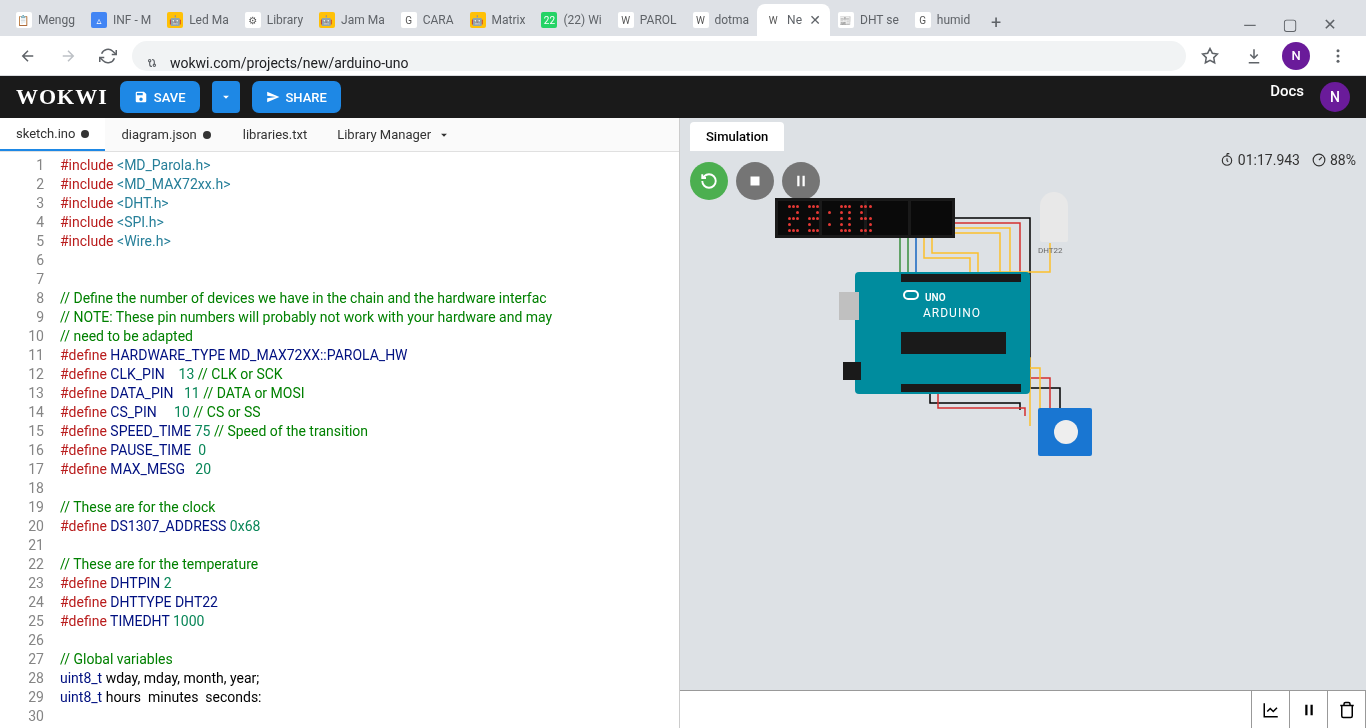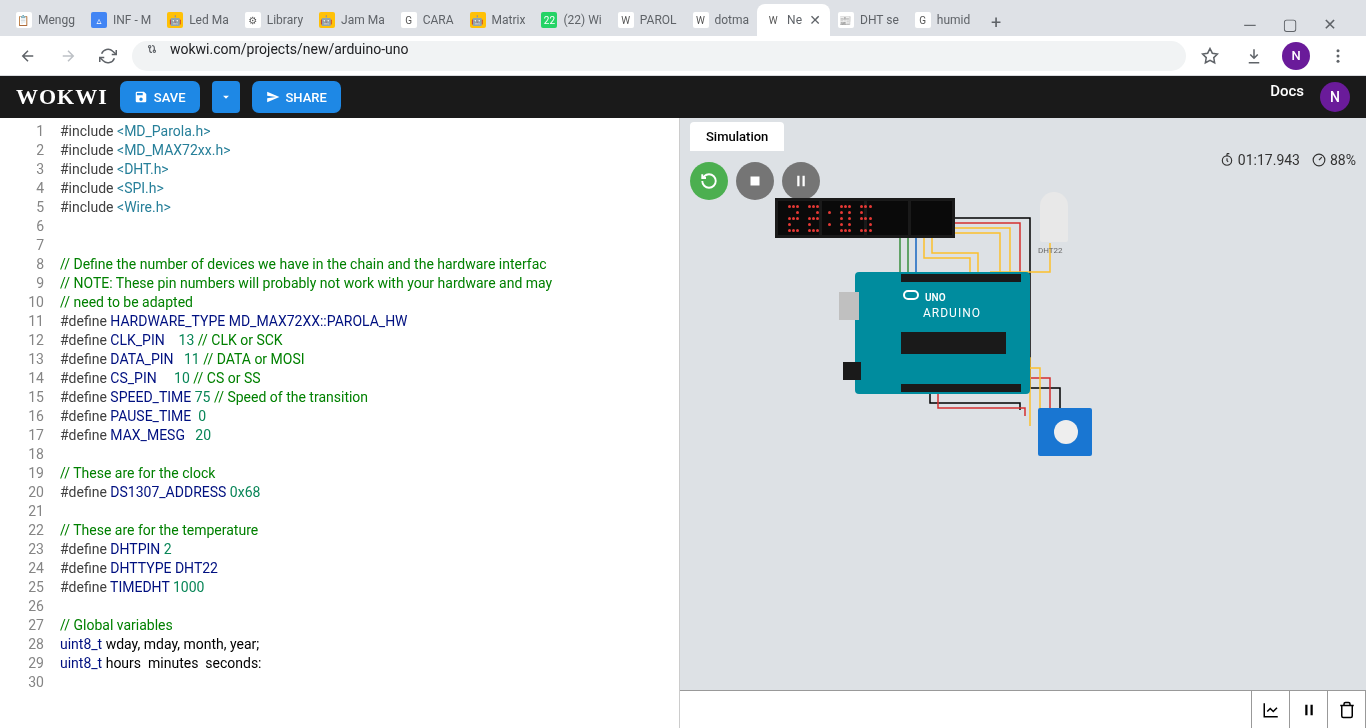--- a/index.html
+++ b/index.html
@@ -13,21 +13,21 @@
 .tab-favicon { width: 16px; height: 16px; border-radius: 2px; flex-shrink: 0; display: flex; align-items: center; justify-content: center; font-size: 10px; }
 .tab-title { white-space: nowrap; overflow: hidden; text-overflow: ellipsis; flex: 1; }
 .tab-close { width: 14px; height: 14px; display: flex; align-items: center; justify-content: center; font-size: 14px; flex-shrink: 0; }
 .new-tab-btn { width: 28px; height: 28px; display: flex; align-items: center; justify-content: center; font-size: 18px; color: #5f6368; cursor: pointer; margin-left: 4px; }
 .window-controls { margin-left: auto; display: flex; gap: 16px; padding: 0 16px; align-items: center; }
 .window-ctrl { width: 24px; height: 24px; display: flex; align-items: center; justify-content: center; color: #5f6368; cursor: pointer; }
 
 .toolbar { height: 40px; background: #fff; display: flex; align-items: center; padding: 0 12px; gap: 8px; border-bottom: 1px solid #dadce0; }
 .nav-btn { width: 32px; height: 32px; display: flex; align-items: center; justify-content: center; color: #5f6368; cursor: pointer; border-radius: 50%; }
 .nav-btn.disabled { color: #bdc1c6; }
-.omnibox { flex: 1; height: 30px; background: #f1f3f4; border-radius: 15px; display: flex; align-items: flex-start; padding: 0 12px; gap: 10px; font-size: 14px; color: #202124; }
+.omnibox { flex: 1; height: 30px; background: #f1f3f4; border-radius: 15px; display: flex; align-items: flex-end; padding: 0 12px; gap: 10px; font-size: 14px; color: #202124; }
 .omnibox-icon { width: 16px; height: 16px; display: flex; align-items: center; justify-content: center; color: #5f6368; }
 .toolbar-right { display: flex; align-items: center; gap: 12px; }
 .avatar { width: 28px; height: 28px; border-radius: 50%; background: #6a1b9a; color: #fff; display: flex; align-items: center; justify-content: center; font-size: 13px; font-weight: 500; }
 
 
 .wokwi-header { height: 42px; background: #1a1a1a; display: flex; align-items: center; padding: 0 16px; gap: 12px; }
 .wokwi-logo { color: #fff; font-size: 22px; font-weight: 600; letter-spacing: 1px; font-family: Georgia, serif; }
 .btn { height: 32px; display: flex; align-items: center; gap: 6px; padding: 0 14px; border-radius: 4px; font-size: 13px; font-weight: 500; cursor: pointer; }
 .btn-primary { background: #1e88e5; color: #fff; border-radius: 7px; }
 .btn-dropdown { background: #1e88e5; color: #fff; width: 28px; padding: 0; justify-content: center; }
@@ -41,21 +41,21 @@
 .editor-tab { padding: 0 16px; height: 100%; display: flex; align-items: center; gap: 6px; font-size: 13px; color: #333; cursor: pointer; }
 .editor-tab.active { background: #fff; border-bottom: 2px solid #1e88e5; }
 .dot { width: 8px; height: 8px; border-radius: 50%; background: #333; }
 .lib-mgr { padding: 0 14px; display: flex; align-items: center; gap: 6px; font-size: 13px; color: #333; cursor: pointer; }
 
 .editor { flex: 1; display: flex; font-family: Consolas, Monaco, monospace; font-size: 14px; overflow: hidden; }
 .gutter { width: 60px; text-align: right; padding: 4px 16px 4px 4px; color: #858585; user-select: none; }
 .gutter div { height: 19px; line-height: 19px; }
 .code { flex: 1; padding: 4px 0; }
 .code-line { height: 19px; line-height: 19px; white-space: pre; }
-.kw { color: #404040; }
+.kw { color: #b91c1c; }
 .inc { color: #267f99; }
 .num { color: #098658; }
 .cmt { color: #008000; }
 .id { color: #001080; }
 
 .right-pane { flex: 1; display: flex; flex-direction: column; background: #dde1e5; position: relative; }
 .sim-tab { position: absolute; top: 4px; left: 10px; background: #fff; padding: 7px 16px; font-size: 13px; font-weight: 500; border-radius: 4px 4px 0 0; }
 .sim-controls { position: absolute; top: 44px; left: 10px; display: flex; gap: 8px; }
 .sim-btn { width: 38px; height: 38px; border-radius: 50%; display: flex; align-items: center; justify-content: center; cursor: pointer; color: #fff; }
 .sim-btn.green { background: #4caf50; }
@@ -225,20 +225,39 @@
     <span>SHARE</span>
   </div>
   <div class="header-right">
     <span class="docs-link">Docs</span>
     <div class="avatar-sm">N</div>
   </div>
 </div>
 
 <div class="main">
   <div class="left-pane">
+    <div class="editor-tabs" id="editor-tabs">
+      <div class="editor-tab active">
+          <span>sketch.ino</span>
+          <span class="dot"></span>
+        </div>
+        <div class="editor-tab">
+          <span>diagram.json</span>
+          <span class="dot"></span>
+        </div>
+        <div class="editor-tab">
+          <span>libraries.txt</span>
+        </div>
+        <div class="lib-mgr" id="lib-mgr">
+        <span>Library Manager</span>
+        <svg class="icon-sm" viewBox="0 0 24 24" fill="currentColor">
+            <path d="M7 10l5 5 5-5z"></path>
+          </svg>
+      </div>
+    </div>
     <div class="editor">
       <div class="gutter" id="gutter">
           <div>1</div>
           <div>2</div>
           <div>3</div>
           <div>4</div>
           <div>5</div>
           <div>6</div>
           <div>7</div>
           <div>8</div>

